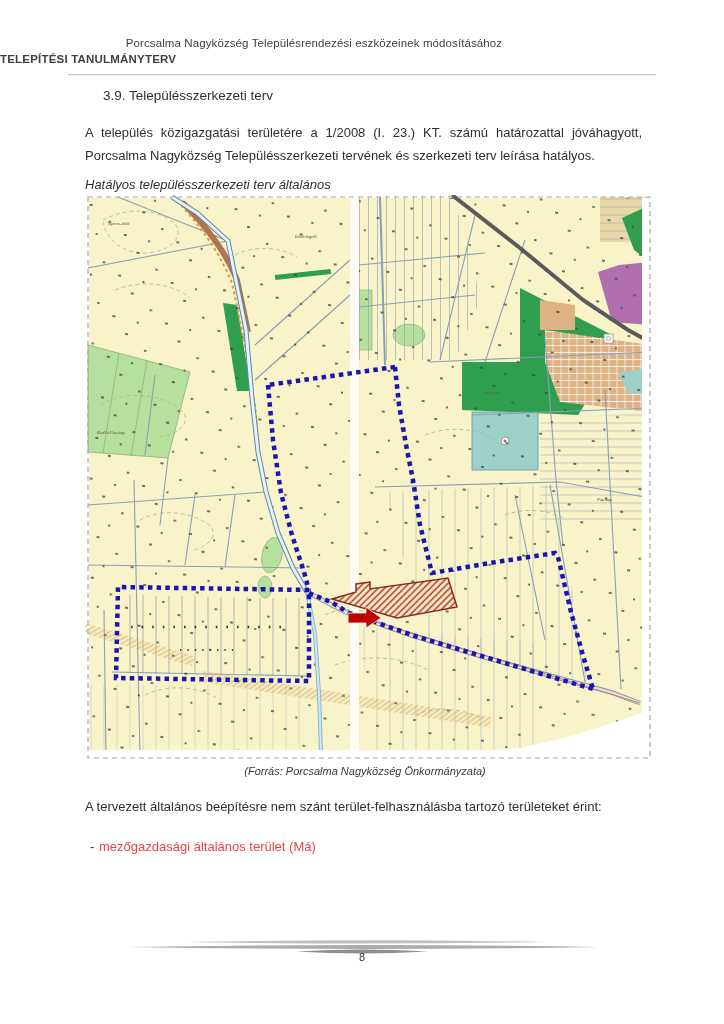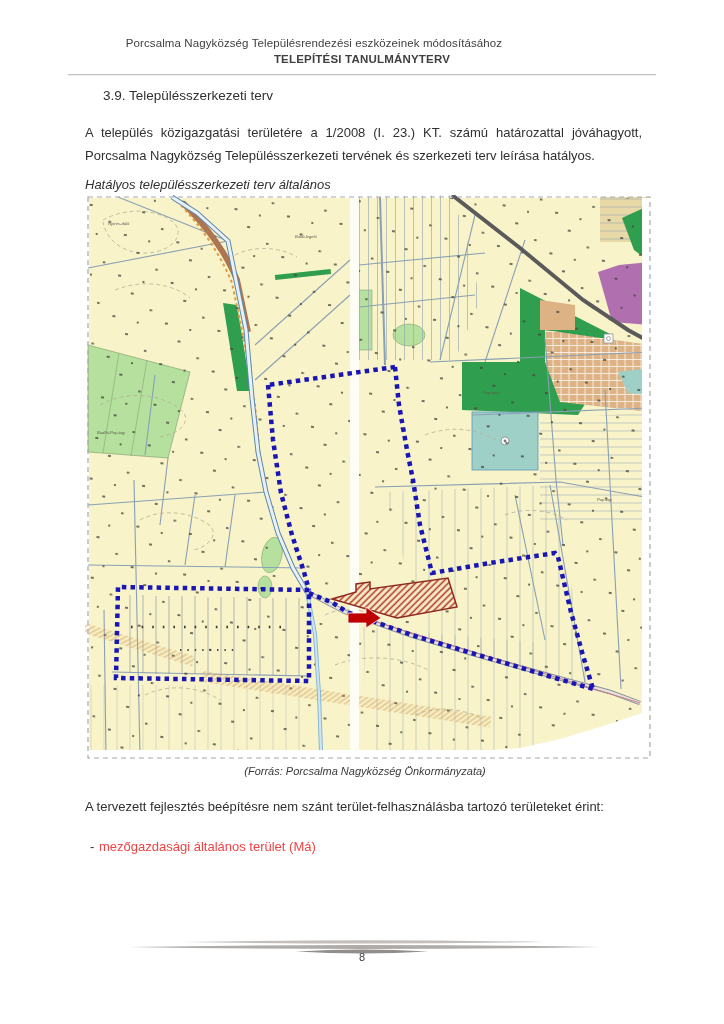--- a/index.html
+++ b/index.html
@@ -1,20 +1,20 @@
 <!DOCTYPE html>
 <html><head>
 <meta charset="utf-8">
 <style>
   html,body{margin:0;padding:0;}
   body{width:724px;height:1024px;background:#ffffff;position:relative;overflow:hidden;
        font-family:"Liberation Sans",sans-serif;color:#333;}
   .abs{position:absolute;}
   .hdr1{top:37px;left:0;width:628px;text-align:center;font-size:11.5px;color:#3f3f3f;letter-spacing:.1px;}
-  .hdr2{top:53px;left:0;width:724px;text-align:center;font-size:11.5px;font-weight:bold;color:#3f3f3f;letter-spacing:.2px;}
+  .hdr2{top:53px;left:0;width:724px;text-align:left;font-size:11.5px;font-weight:bold;color:#3f3f3f;letter-spacing:.2px;}
   .hrule{top:74px;left:68px;width:588px;height:1px;background:#c4c4c4;box-shadow:0 1px 0 #ededed;}
   .sect{top:88px;left:103px;font-size:13.5px;color:#303030;}
   .para1{top:122px;left:85px;width:557px;font-size:13px;line-height:22.5px;text-align:justify;color:#303030;}
   .capt{top:177px;left:85px;font-size:13px;font-style:italic;color:#303030;}
   .mapwrap{top:195px;left:85px;width:568px;height:566px;}
   .src{top:765px;left:85px;width:560px;text-align:center;font-size:11px;font-style:italic;color:#3a3a3a;}
   .para2{top:799px;left:85px;width:557px;font-size:13px;color:#303030;}
   .bullet-dash{top:839px;left:90px;font-size:13px;color:#303030;}
   .bullet-txt{top:839px;left:99px;font-size:13px;color:#ef4444;}
   .divider{top:934px;left:0;width:724px;height:24px;}
@@ -178,21 +178,21 @@
     <text class="maplbl" x="12" y="239">Badlói-Pap-tag</text>
     <text class="maplbl" x="398" y="199">Pap-tava</text>
     <text class="maplbl" x="512" y="306">Pap-tag</text>
   </g>
 
   <rect x="3" y="2" width="562" height="561" fill="none" stroke="#a8a8a8" stroke-width="1.2" stroke-dasharray="5 4"></rect>
 </svg>
 </div>
 
 <div class="abs src">(Forrás: Porcsalma Nagyközség Önkormányzata)</div>
-<div class="abs para2">A tervezett fejlesztés beépítésre nem szánt terület-felhasználásba tartozó területeket érint:</div>
+<div class="abs para2">A tervezett általános beépítésre nem szánt terület-felhasználásba tartozó területeket érint:</div>
 <div class="abs bullet-dash">-</div>
 <div class="abs bullet-txt">mezőgazdasági általános terület (Má)</div>
 
 <div class="abs divider">
   <svg width="724" height="24" viewBox="0 0 724 24" xmlns="http://www.w3.org/2000/svg">
     <path d="M185,8 Q365,4.5 545,8 Q365,11 185,8" fill="#c2bfbc"></path>
     <path d="M128,13 Q364,9 600,13 Q364,17 128,13" fill="#aeaba8"></path>
     <path d="M296,17.5 Q362,13.5 428,17.5 Q362,21.5 296,17.5" fill="#918e8b"></path>
   </svg>
 </div>

